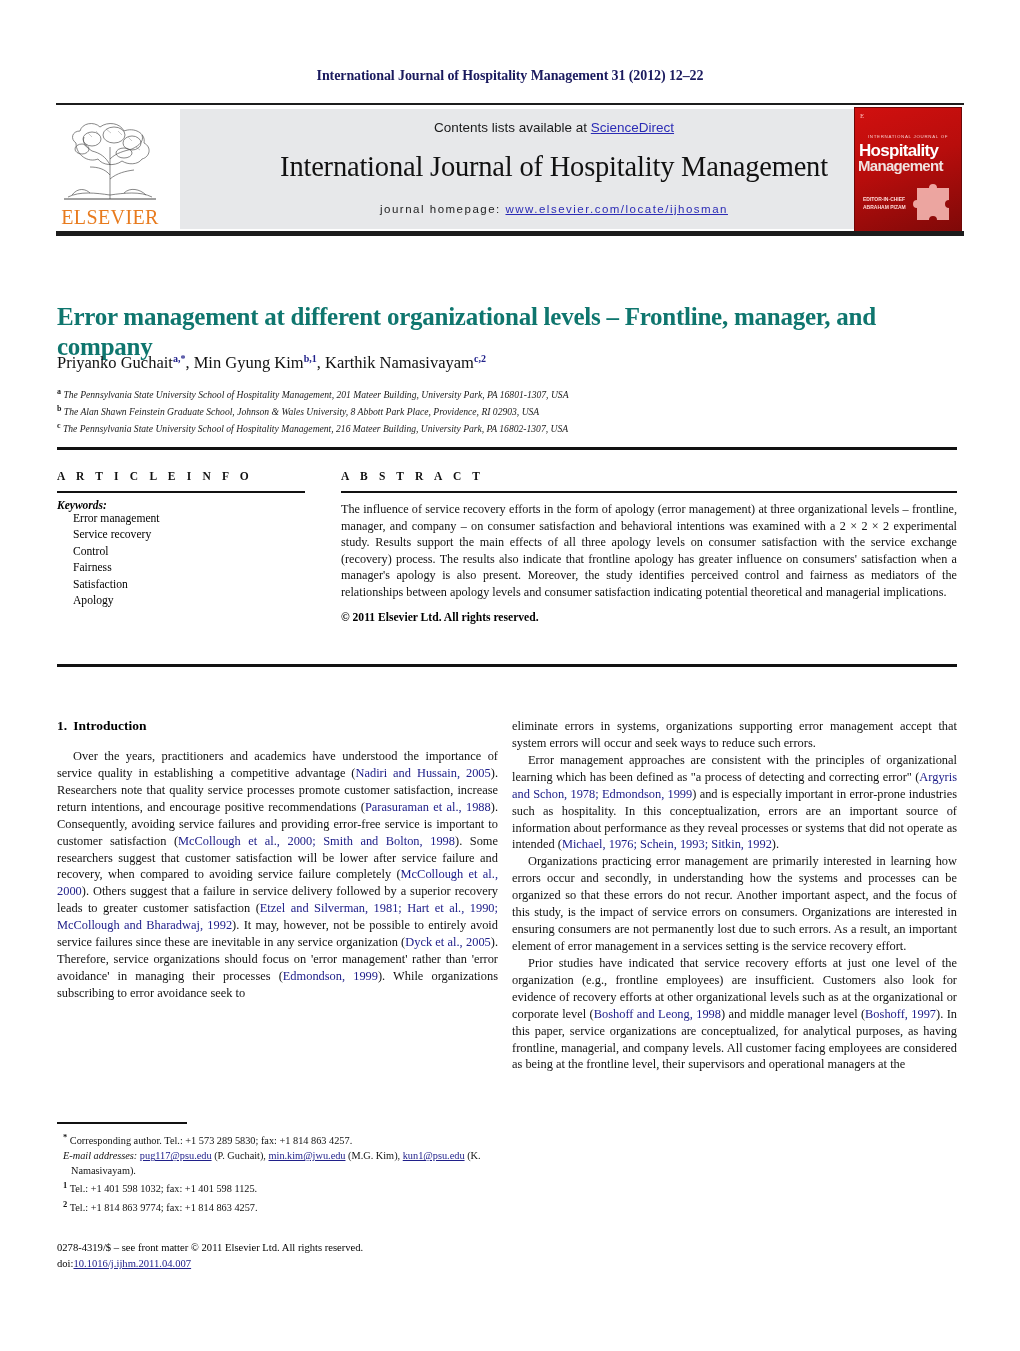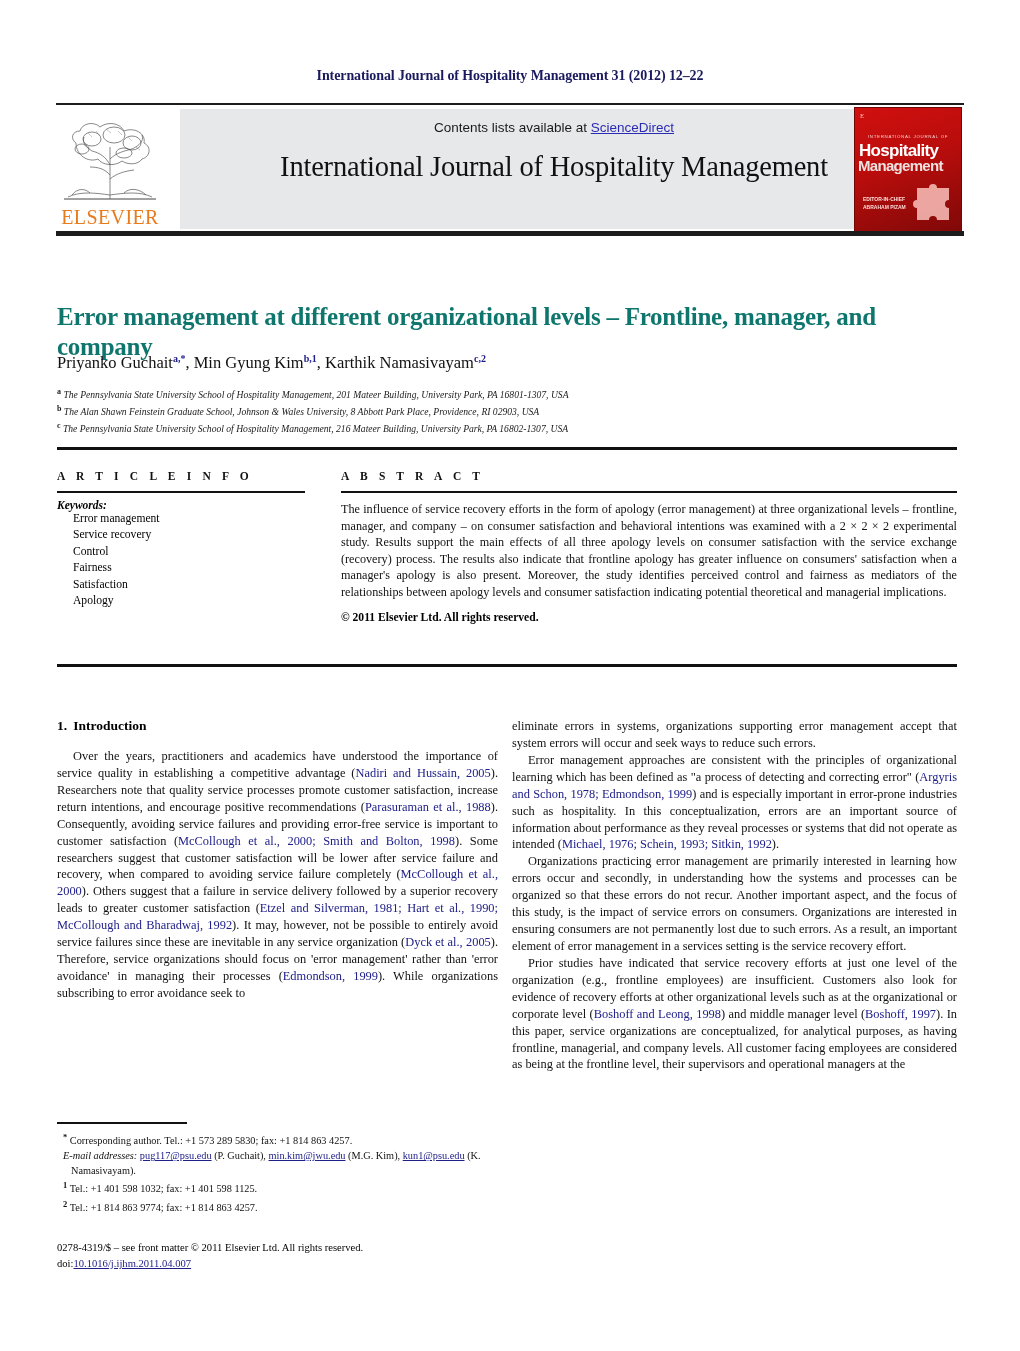--- a/index.html
+++ b/index.html
@@ -406,20 +406,23 @@
         </svg>
       </div>
       <div class="elsevier-word">ELSEVIER</div>
     </div>
 
     <div class="journal-band">
       <div class="contents-line">
         <span>Contents lists available at </span><a class="sd" href="#">ScienceDirect</a>
       </div>
       <div class="journal-title">International Journal of Hospitality Management</div>
+      <div class="homepage-line">
+        <span>journal homepage: </span><a class="url" href="#">www.elsevier.com/locate/ijhosman</a>
+      </div>
     </div>
 
     <div class="cover-thumb">
       <div class="cover-elsevier-mark">E</div>
       <div class="cover-smalltop">INTERNATIONAL JOURNAL OF</div>
       <div class="cover-word1">Hospitality</div>
       <div class="cover-word2">Management</div>
       <div class="cover-puzzle">
         <svg width="40" height="42" viewBox="0 0 40 42">
           <path d="M4 6 h12 a4 4 0 1 1 8 0 h12 v12 a4 4 0 1 0 0 8 v12 h-12 a4 4 0 1 0 -8 0 h-12 v-12 a4 4 0 1 1 0 -8 z" fill="#f3b3ae" opacity="0.92"></path>

